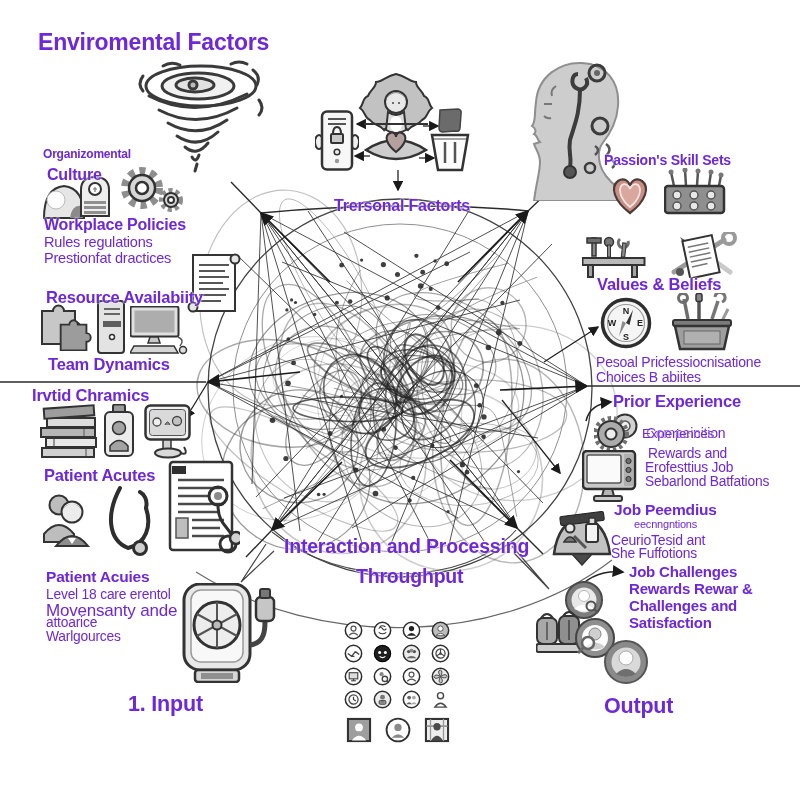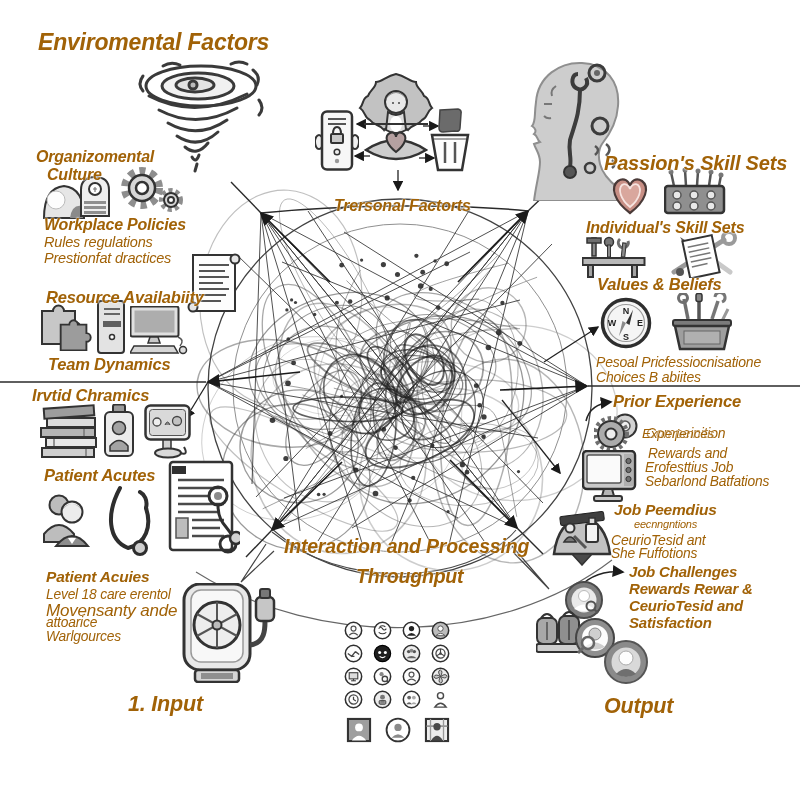--- a/index.html
+++ b/index.html
@@ -1,20 +1,20 @@
 <!DOCTYPE html>
 <html><head>
 <meta charset="utf-8">
 <style>
   html,body{margin:0;padding:0;background:#ffffff;}
   .canvas{position:relative;width:800px;height:800px;background:#ffffff;overflow:hidden;
           font-family:"Liberation Sans",sans-serif;}
   .layer{position:absolute;left:0;top:0;width:800px;height:800px;z-index:1;}
-  .lbl{position:absolute;color:#a16207;white-space:nowrap;z-index:3;line-height:1.08;
-       letter-spacing:-0.2px;text-shadow:0 0 2px #fff,0 0 2px #fff;font-style:italic;}
+  .lbl{position:absolute;color:#6d28d9;white-space:nowrap;z-index:3;line-height:1.08;
+       letter-spacing:-0.2px;text-shadow:0 0 2px #fff,0 0 2px #fff;}
   .h{font-weight:700;}
   .ico{position:absolute;z-index:2;display:block;}
   .ico svg{display:block;width:100%;height:100%;}
   .grid{position:absolute;left:344px;top:621px;z-index:2;display:flex;flex-direction:column;gap:4px;}
   .grow{display:flex;gap:10px;align-items:center;}
   .grow .gi{width:19px;height:19px;display:block;}
   .grow.big{gap:13px;margin-top:4px;margin-left:2px;}
   .grow.big .gi{width:26px;height:26px;}
   .gi svg{display:block;width:100%;height:100%;}
 </style>
@@ -201,58 +201,57 @@
         <line x1="370" y1="156" x2="355" y2="156" stroke="#222" stroke-width="1.3" marker-end="url(#ah)"></line>
         <line x1="423" y1="126" x2="438" y2="126" stroke="#222" stroke-width="1.3" marker-end="url(#ah)"></line>
         <line x1="419" y1="158" x2="434" y2="158" stroke="#222" stroke-width="1.3" marker-end="url(#ah)"></line>
         <path d="M586,421 Q590,404 611,402" fill="none" stroke="#222" stroke-width="1.5" marker-end="url(#ah)"></path>
         <path d="M574,593 Q592,569 623,572" fill="none" stroke="#222" stroke-width="1.5" marker-end="url(#ah)"></path>
       </g>
   </svg>
 
   <div class="lbl h" style="left:38px;top:30px;font-size:23px">Enviromental Factors</div>
 
-  <div class="lbl h" style="left:36px;top:148px;font-size:16px">Organizomental</div>
+  <div class="lbl h" style="left:43px;top:148px;font-size:12px">Organizomental</div>
   <div class="lbl h" style="left:47px;top:166px;font-size:16px">Culture</div>
   <div class="lbl h" style="left:44px;top:216px;font-size:16px">Workplace Policies</div>
   <div class="lbl" style="left:44px;top:235px;font-size:14.5px">Rules regulations</div>
   <div class="lbl" style="left:44px;top:251px;font-size:14.5px">Prestionfat dractices</div>
   <div class="lbl h" style="left:46px;top:289px;font-size:16.5px">Resource Availabiity</div>
   <div class="lbl h" style="left:48px;top:356px;font-size:16.5px">Team Dynamics</div>
   <div class="lbl h" style="left:32px;top:387px;font-size:16.5px">Irvtid Chramics</div>
   <div class="lbl h" style="left:44px;top:467px;font-size:16.5px">Patient Acutes</div>
   <div class="lbl h" style="left:46px;top:569px;font-size:15.5px">Patient Acuies</div>
   <div class="lbl" style="left:46px;top:588px;font-size:13.8px">Level 18 care erentol</div>
   <div class="lbl" style="left:46px;top:602px;font-size:17px">Movensanty ande</div>
   <div class="lbl" style="left:46px;top:616px;font-size:13.8px">attoarice</div>
   <div class="lbl" style="left:46px;top:630px;font-size:13.8px">Warlgources</div>
   <div class="lbl h" style="left:128px;top:693px;font-size:21.5px">1. Input</div>
 
   <div class="lbl h" style="left:334px;top:197px;font-size:16px">Trersonal Factorts</div>
   <div class="lbl h" style="left:284px;top:536px;font-size:19.5px">Interaction and Processing</div>
   <div class="lbl h" style="left:356px;top:566px;font-size:19.5px">Throughput</div>
 
-  <div class="lbl h" style="left:604px;top:153px;font-size:20px">Passion's Skill Sets</div>
-  <div class="lbl h" style="left:586px;top:219px;font-size:16px">Individual's Skill Sets</div>
+  <div class="lbl h" style="left:604px;top:153px;font-size:14px">Passion's Skill Sets</div>
   <div class="lbl h" style="left:597px;top:276px;font-size:16.5px">Values &amp; Beliefs</div>
   <div class="lbl" style="left:596px;top:355px;font-size:14px">Pesoal Pricfessiocnisatione</div>
   <div class="lbl" style="left:596px;top:370px;font-size:14px">Choices B abiites</div>
   <div class="lbl h" style="left:613px;top:393px;font-size:16.5px">Prior Experience</div>
   <div class="lbl" style="left:646px;top:426px;font-size:14px">Compeinition</div>
   <div class="lbl" style="left:642px;top:427px;font-size:13.5px">Experiences</div>
   <div class="lbl" style="left:648px;top:447px;font-size:13.8px">Rewards and</div>
   <div class="lbl" style="left:645px;top:461px;font-size:13.8px">Erofesttius Job</div>
   <div class="lbl" style="left:645px;top:475px;font-size:13.8px">Sebarlond Batfations</div>
   <div class="lbl h" style="left:614px;top:502px;font-size:15.5px">Job Peemdius</div>
   <div class="lbl" style="left:634px;top:519px;font-size:11px">eecnngntions</div>
   <div class="lbl" style="left:611px;top:533px;font-size:14px">CeurioTesid ant</div>
   <div class="lbl" style="left:611px;top:547px;font-size:13.8px">She Fuffotions</div>
   <div class="lbl h" style="left:629px;top:564px;font-size:15px">Job Challenges</div>
   <div class="lbl h" style="left:629px;top:581px;font-size:15px">Rewards Rewar &amp;</div>
-  <div class="lbl h" style="left:629px;top:598px;font-size:15px">CeurioTesid and</div>
+  <div class="lbl h" style="left:629px;top:598px;font-size:15px">Challenges and</div>
   <div class="lbl h" style="left:629px;top:615px;font-size:15px">Satisfaction</div>
   <div class="lbl h" style="left:604px;top:695px;font-size:21.5px">Output</div>
 
   <span class="ico" style="left:135px;top:58px;width:130px;height:115px">
       <svg viewBox="0 0 130 115">
         <g fill="none" stroke="#3a3a3a" stroke-width="3" stroke-linecap="round">
           <ellipse cx="66" cy="28" rx="55" ry="20" fill="#fff"></ellipse>
           <ellipse cx="63" cy="28" rx="36" ry="13" fill="#f1f1f1"></ellipse>
           <ellipse cx="60" cy="27" rx="19" ry="7" fill="#e2e2e2"></ellipse>
           <circle cx="58" cy="27" r="4" fill="#bbb"></circle>

